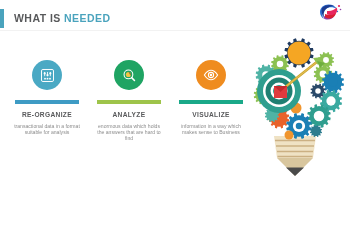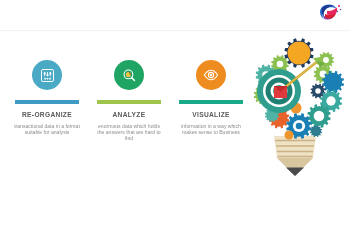--- a/index.html
+++ b/index.html
@@ -51,20 +51,24 @@
   }
 
   
   .bulb{position:absolute;left:243px;top:32px;width:104px;height:148px;}
 </style>
 </head>
 <body>
 
 <div class="slide">
 
+  <div class="header">
+    <div class="title-accent"></div>
+    <div class="title"><span>WHAT IS </span><span class="hl">NEEDED</span></div>
+  </div>
   <div class="header-rule"></div>
 
   <div class="logo">
     <svg viewBox="0 0 52 36" width="26" height="18" xmlns="http://www.w3.org/2000/svg">
       <path d="M6 18c0-9 8-15 17-15 8 0 14 4 17 9-5-3-11-4-16-3-8 2-13 8-13 15 0 3 1 6 3 8C9 29 6 24 6 18z" fill="#2f6fd0"></path>
       <path d="M10 10c6-6 16-8 24-4-6 0-12 2-16 6-5 5-6 12-3 18-5-5-7-14-5-20z" fill="#1b3a8f"></path>
       <path d="M14 26c7 4 16 3 22-2-2 5-8 9-15 9-3 0-6-1-8-3l1-4z" fill="#8e3fa8"></path>
       <path d="M16 22c8 3 17 0 22-6 1 4-1 9-5 12-5 4-12 4-17 0l0-6z" fill="#d81f33"></path>
       <path d="M20 16c8 1 15-2 19-7 2 3 2 7 0 10-4 5-13 7-19 3v-6z" fill="#e8265e"></path>
       <circle cx="44" cy="6" r="2.2" fill="#e8265e"></circle>

